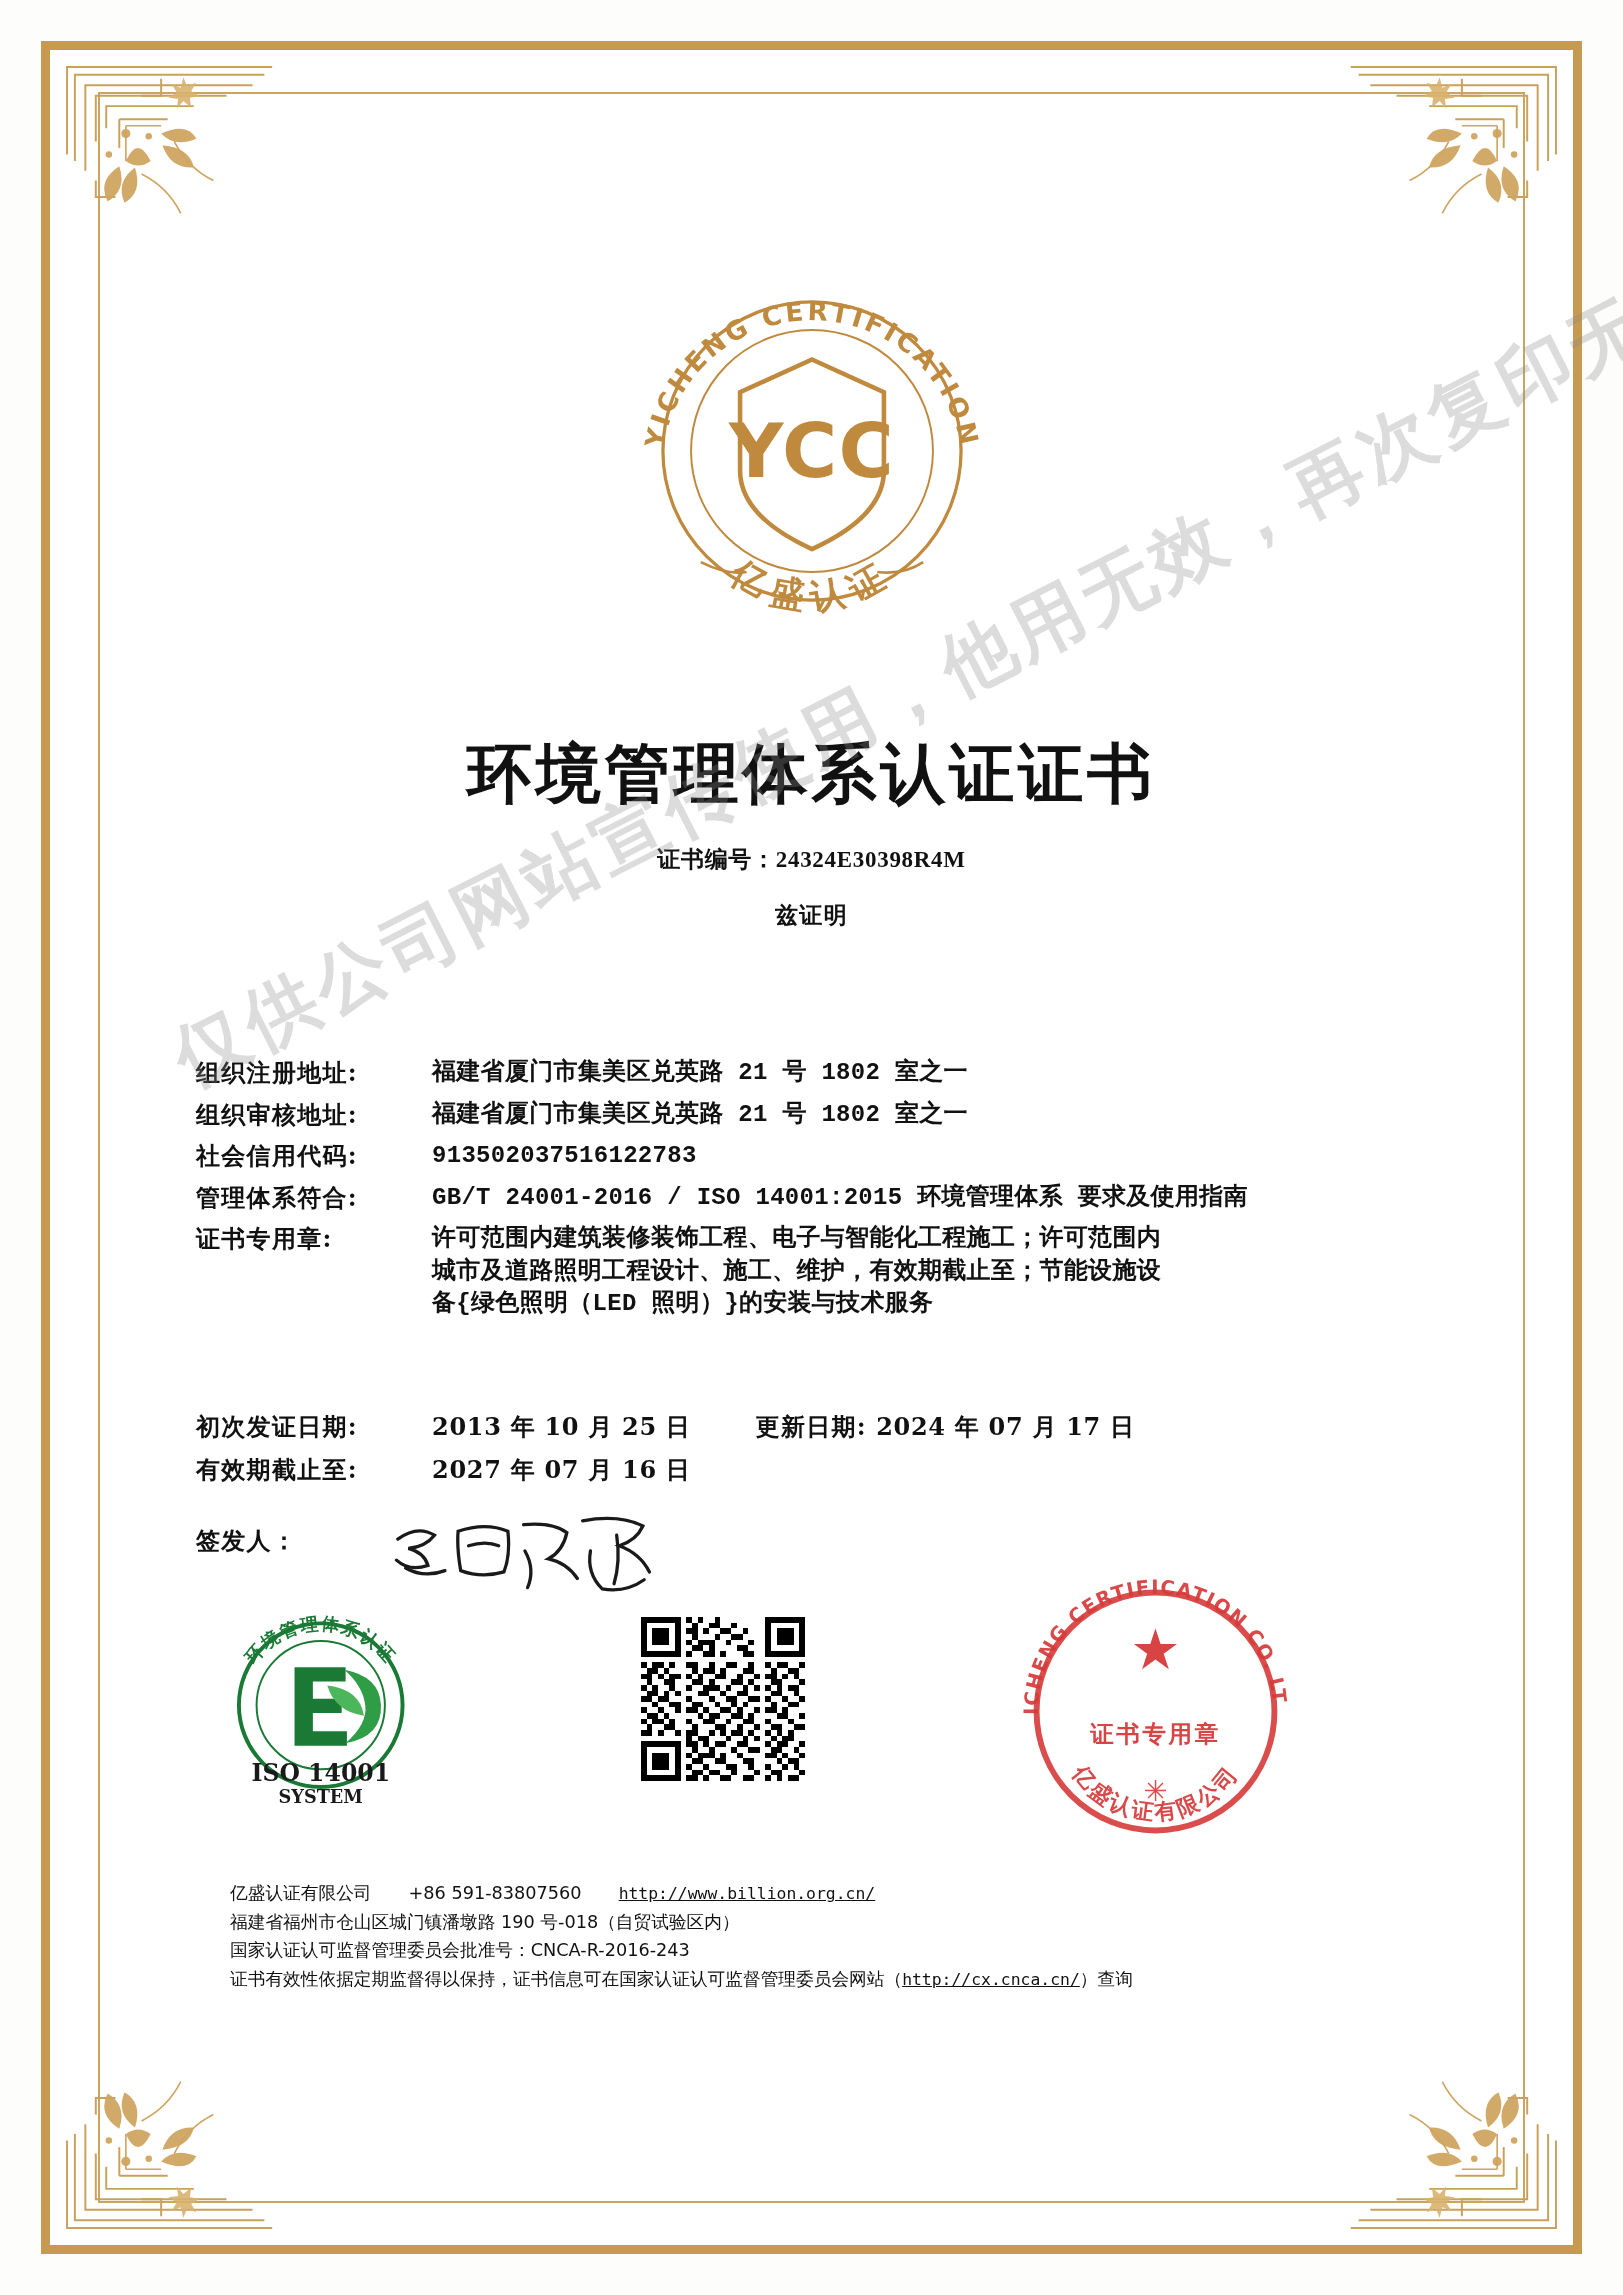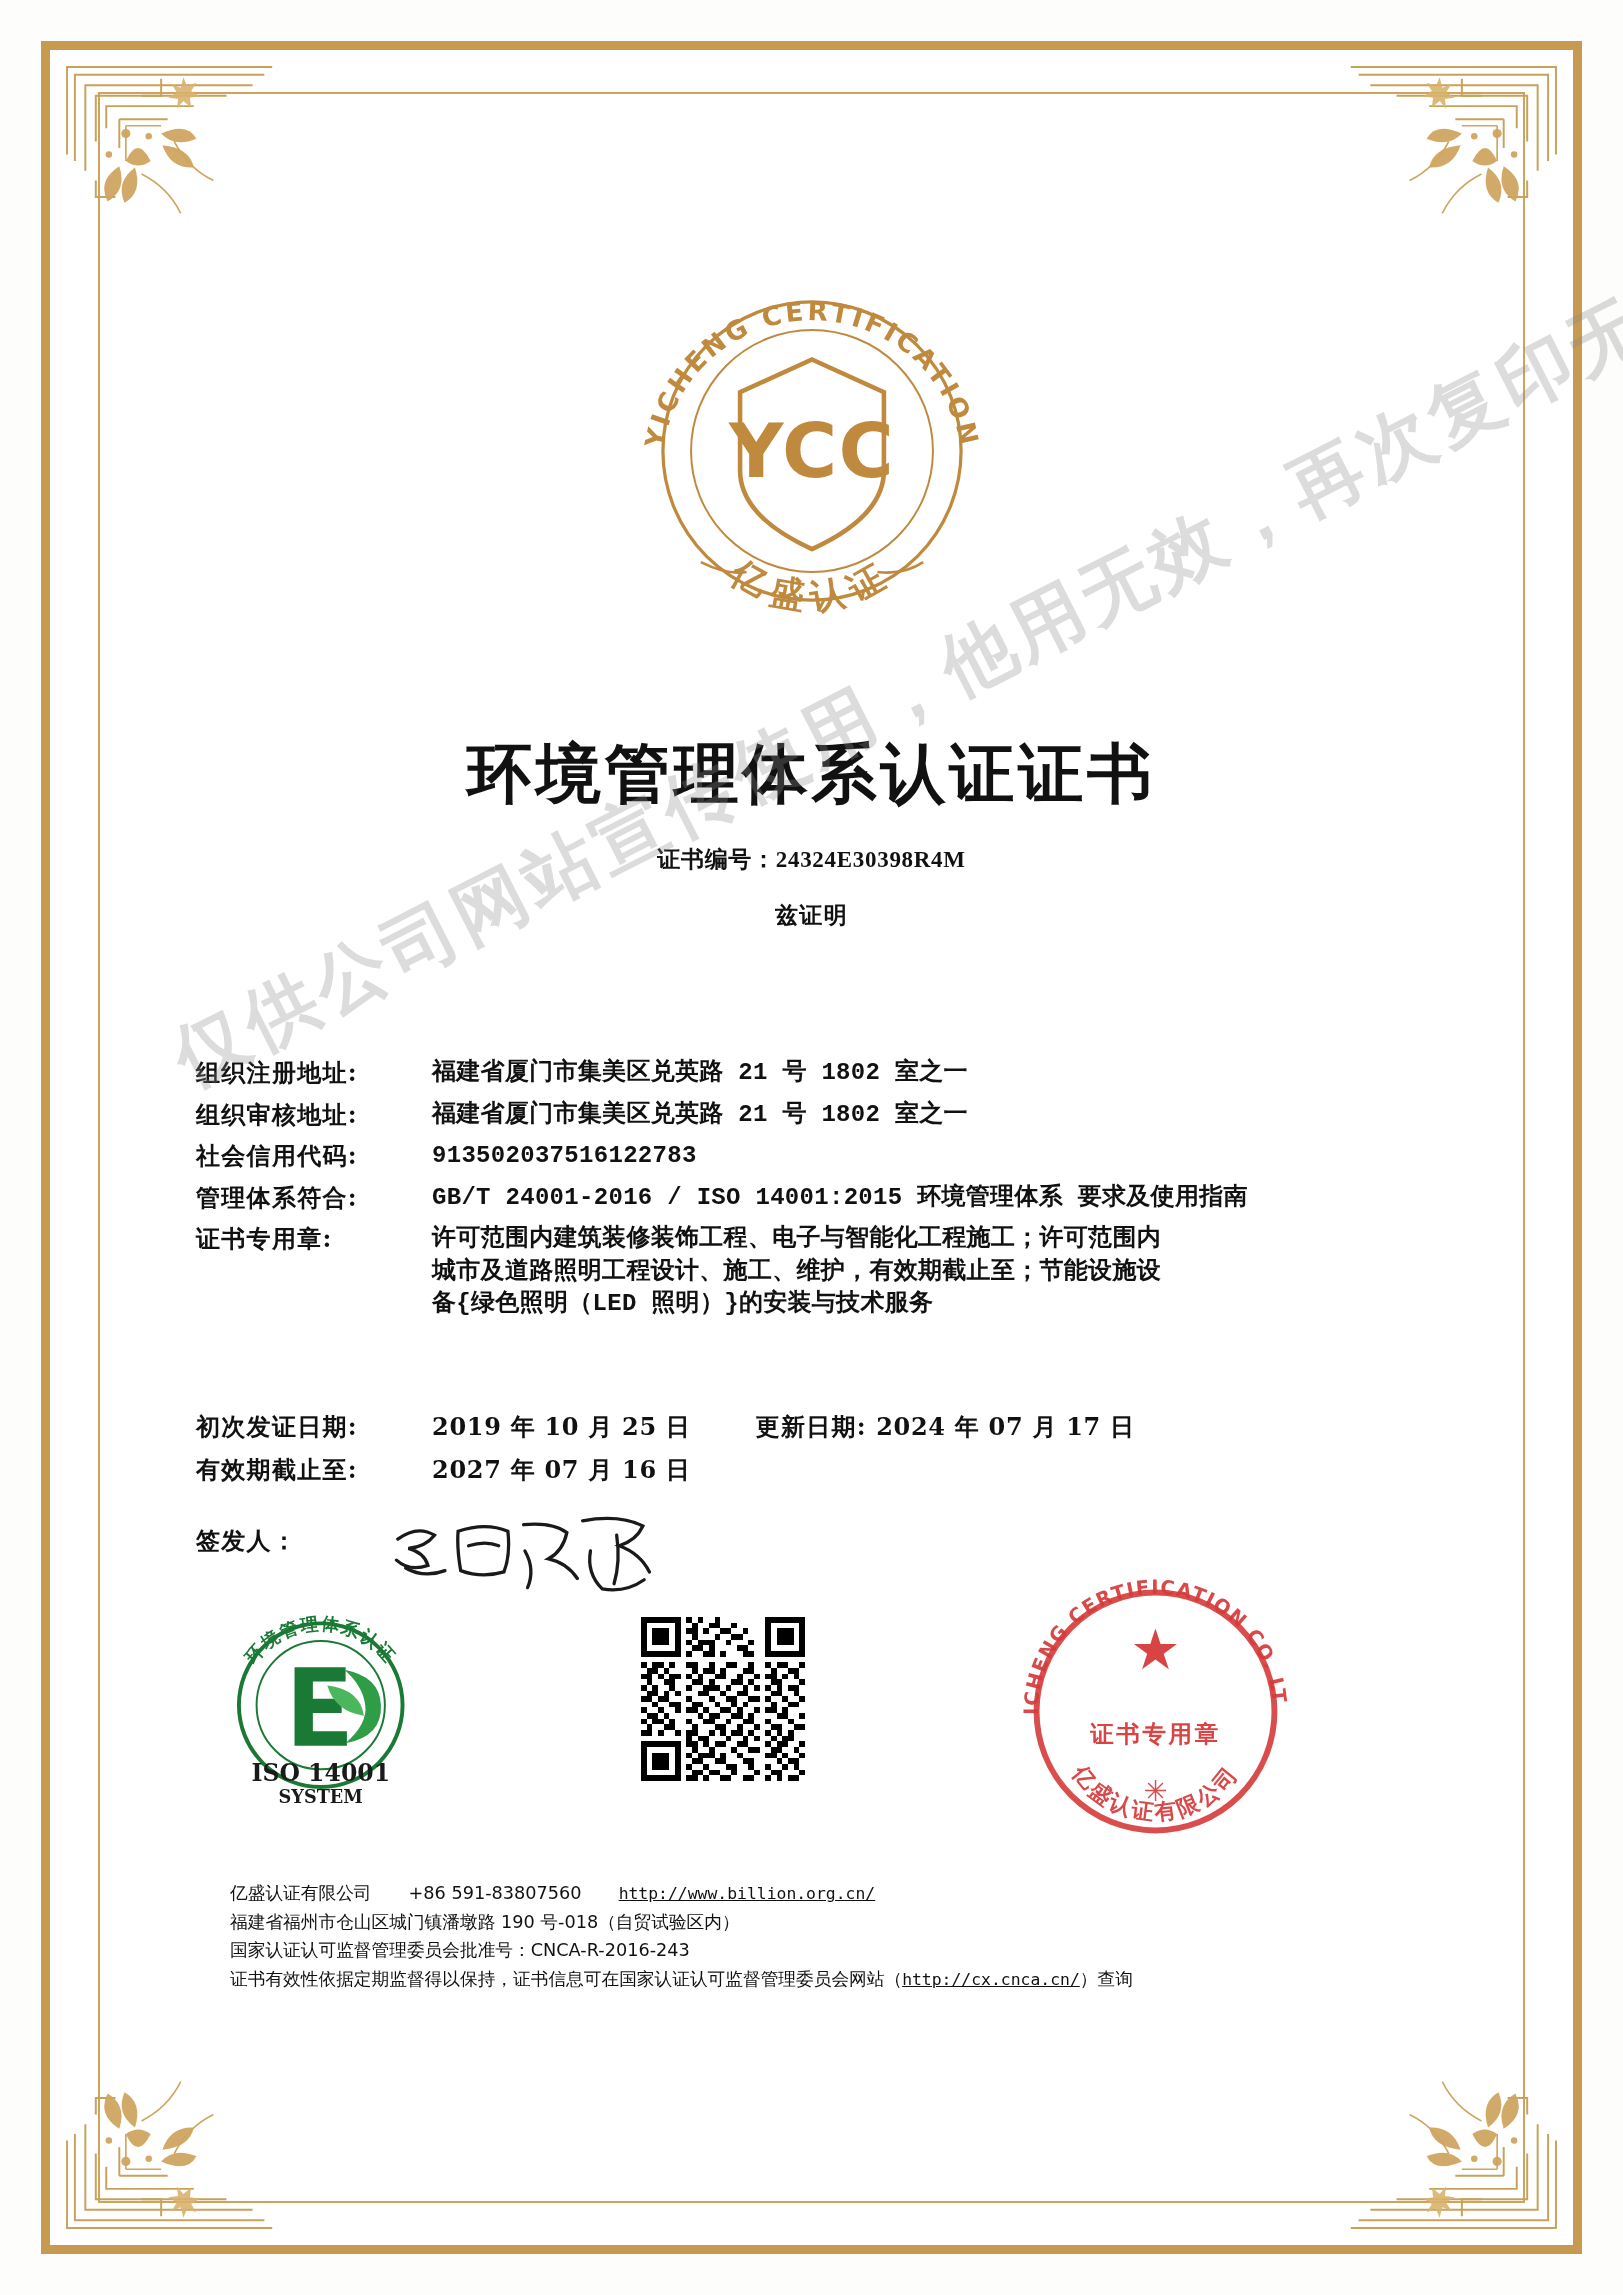--- a/index.html
+++ b/index.html
@@ -451,21 +451,21 @@
         <span class="line">许可范围内建筑装修装饰工程、电子与智能化工程施工；许可范围内</span>
         <span class="line">城市及道路照明工程设计、施工、维护，有效期截止至；节能设施设</span>
         <span class="line">备{绿色照明（LED 照明）}的安装与技术服务</span>
       </div>
     </div>
   </div>
 
   <div class="dates">
     <div class="drow">
       <div class="dlabel">初次发证日期:</div>
-      <div class="dvalue">2019 年 10 月 25 日</div>
+      <div class="dvalue">2013 年 10 月 25 日</div>
       <div class="dlabel2">更新日期:</div>
       <div class="dvalue" style="margin-left:9.2px">2024 年 07 月 17 日</div>
     </div>
     <div class="drow">
       <div class="dlabel">有效期截止至:</div>
       <div class="dvalue">2027 年 07 月 16 日</div>
     </div>
   </div>
 
   <div class="issuer-row">签发人：</div>

